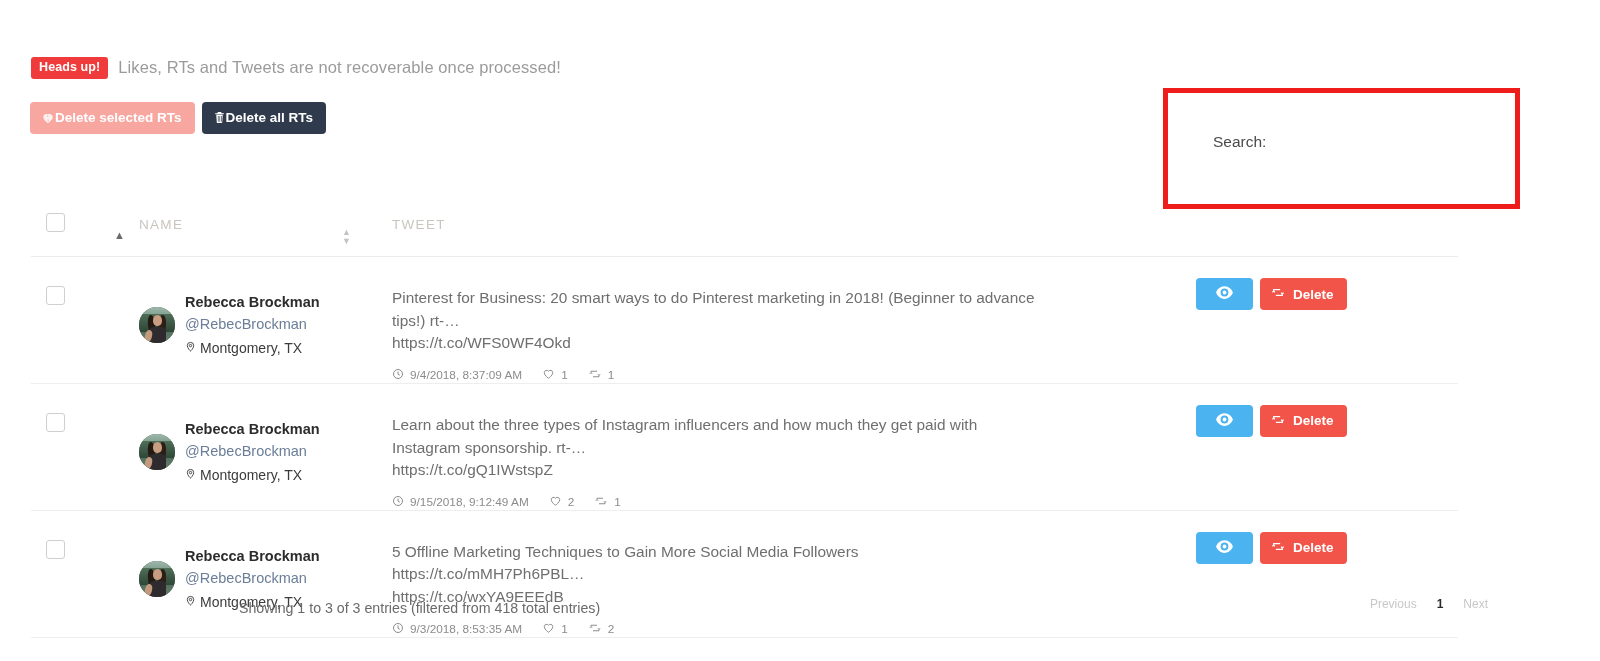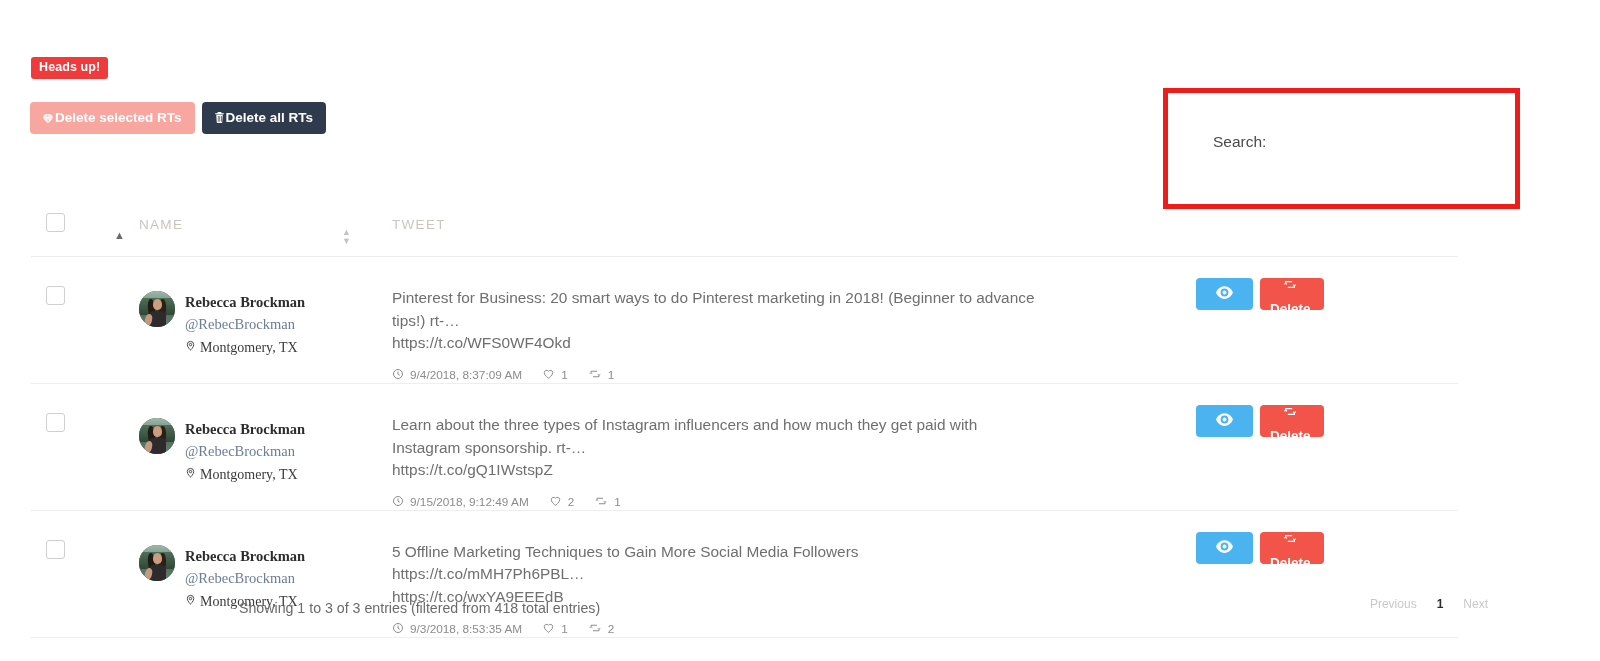--- a/index.html
+++ b/index.html
@@ -173,24 +173,23 @@
     align-items: flex-start;
     border-bottom: 1px solid #eeeeee;
     min-height: 98px;
     padding-top: 18px;
   }
   .trow:last-child { border-bottom: 1px solid #eeeeee; }
   .trow .col-check { padding-top: 11px; }
 
   .user {
     display: flex;
-    align-items: flex-start;
+    align-items: center;
     gap: 10px;
     padding-top: 4px;
-    font-family: Liberation Serif, serif;
   }
   .avatar {
     width: 36px; height: 36px;
     border-radius: 50%;
     flex: 0 0 36px;
     overflow: hidden;
     position: relative;
     background: #3c5a4a;
   }
   .avatar .sky   { position: absolute; left:0; top:0; width:100%; height:38%; background: linear-gradient(#9fb9ad,#6d8c79); }
@@ -263,21 +262,20 @@
     height: 32px;
     padding: 0 13px 0 10px;
     display: inline-flex;
     align-items: center;
     gap: 7px;
     color: #fff;
     font-size: 13.5px;
     font-weight: bold;
     cursor: pointer;
     font-family: "Liberation Sans", sans-serif;
-    flex-direction: column;
   }
 
   
   .footer-info {
     position: absolute;
     left: 239px; top: 600px;
     color: #6a6a6a;
     font-size: 14.2px;
   }
   .pager {
@@ -293,20 +291,21 @@
 </style>
 </head>
 <body>
 
 <div id="page">
 
   <div class="cutoff-strip"></div>
 
   <div class="alert-row">
     <span class="badge-headsup">Heads up!</span>
+    <span class="alert-text">Likes, RTs and Tweets are not recoverable once processed!</span>
   </div>
 
   <div class="btn-row">
     <button class="btn btn-del-selected">
       <span>
         <svg width="14" height="14" viewBox="0 0 24 24" fill="#ffffff" opacity=".85">
           <path d="M12 21s-8-5.3-8-10.6C4 7 6.5 5 9 5c1.6 0 2.6.9 3 1.6L10.4 9.6l3 1.8-2 3.2L12 21z"></path>
           <path d="M12 21l1.1-6.1-2.6-1.6 2.2-3.4-1.7-2.9C11.4 5.9 12.5 5 14.2 5 16.8 5 20 7 20 10.4 20 15.7 12 21 12 21z"></path>
         </svg>
       </span>

